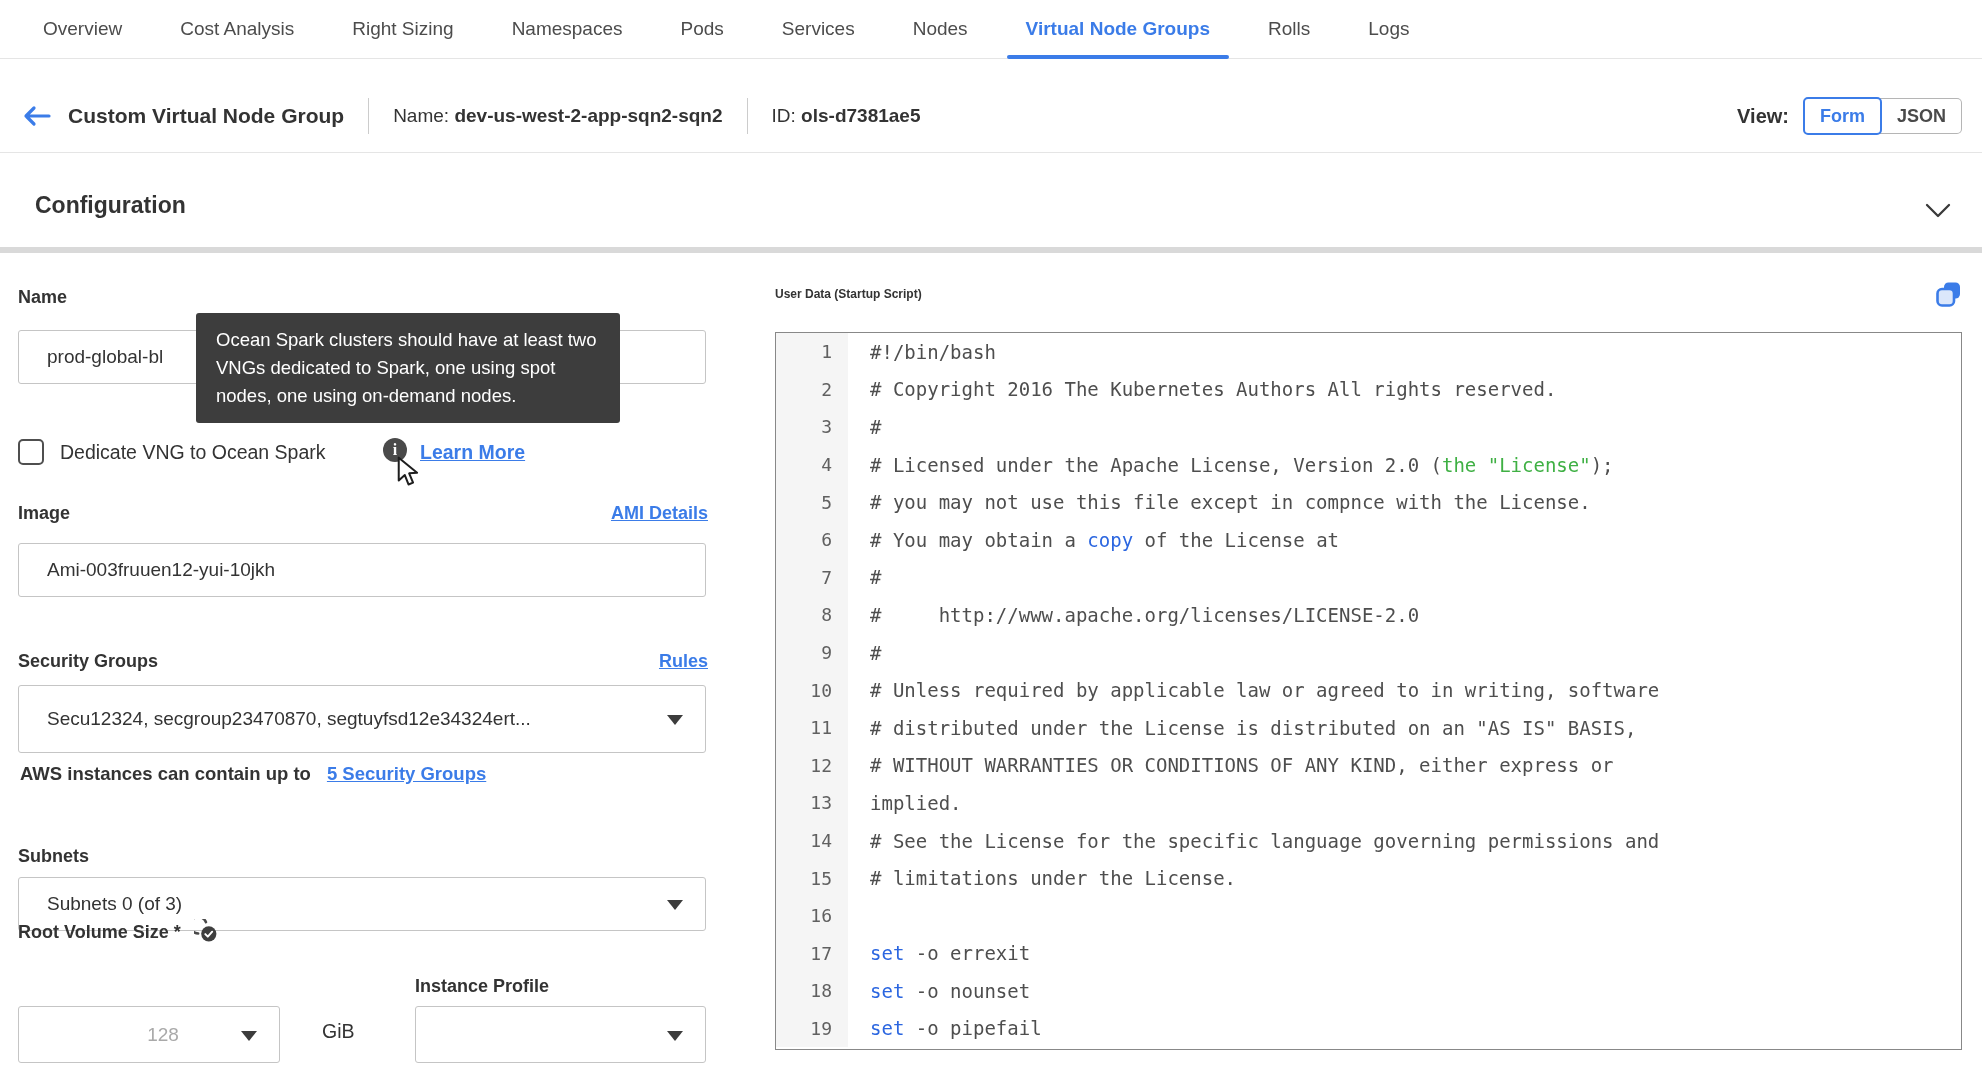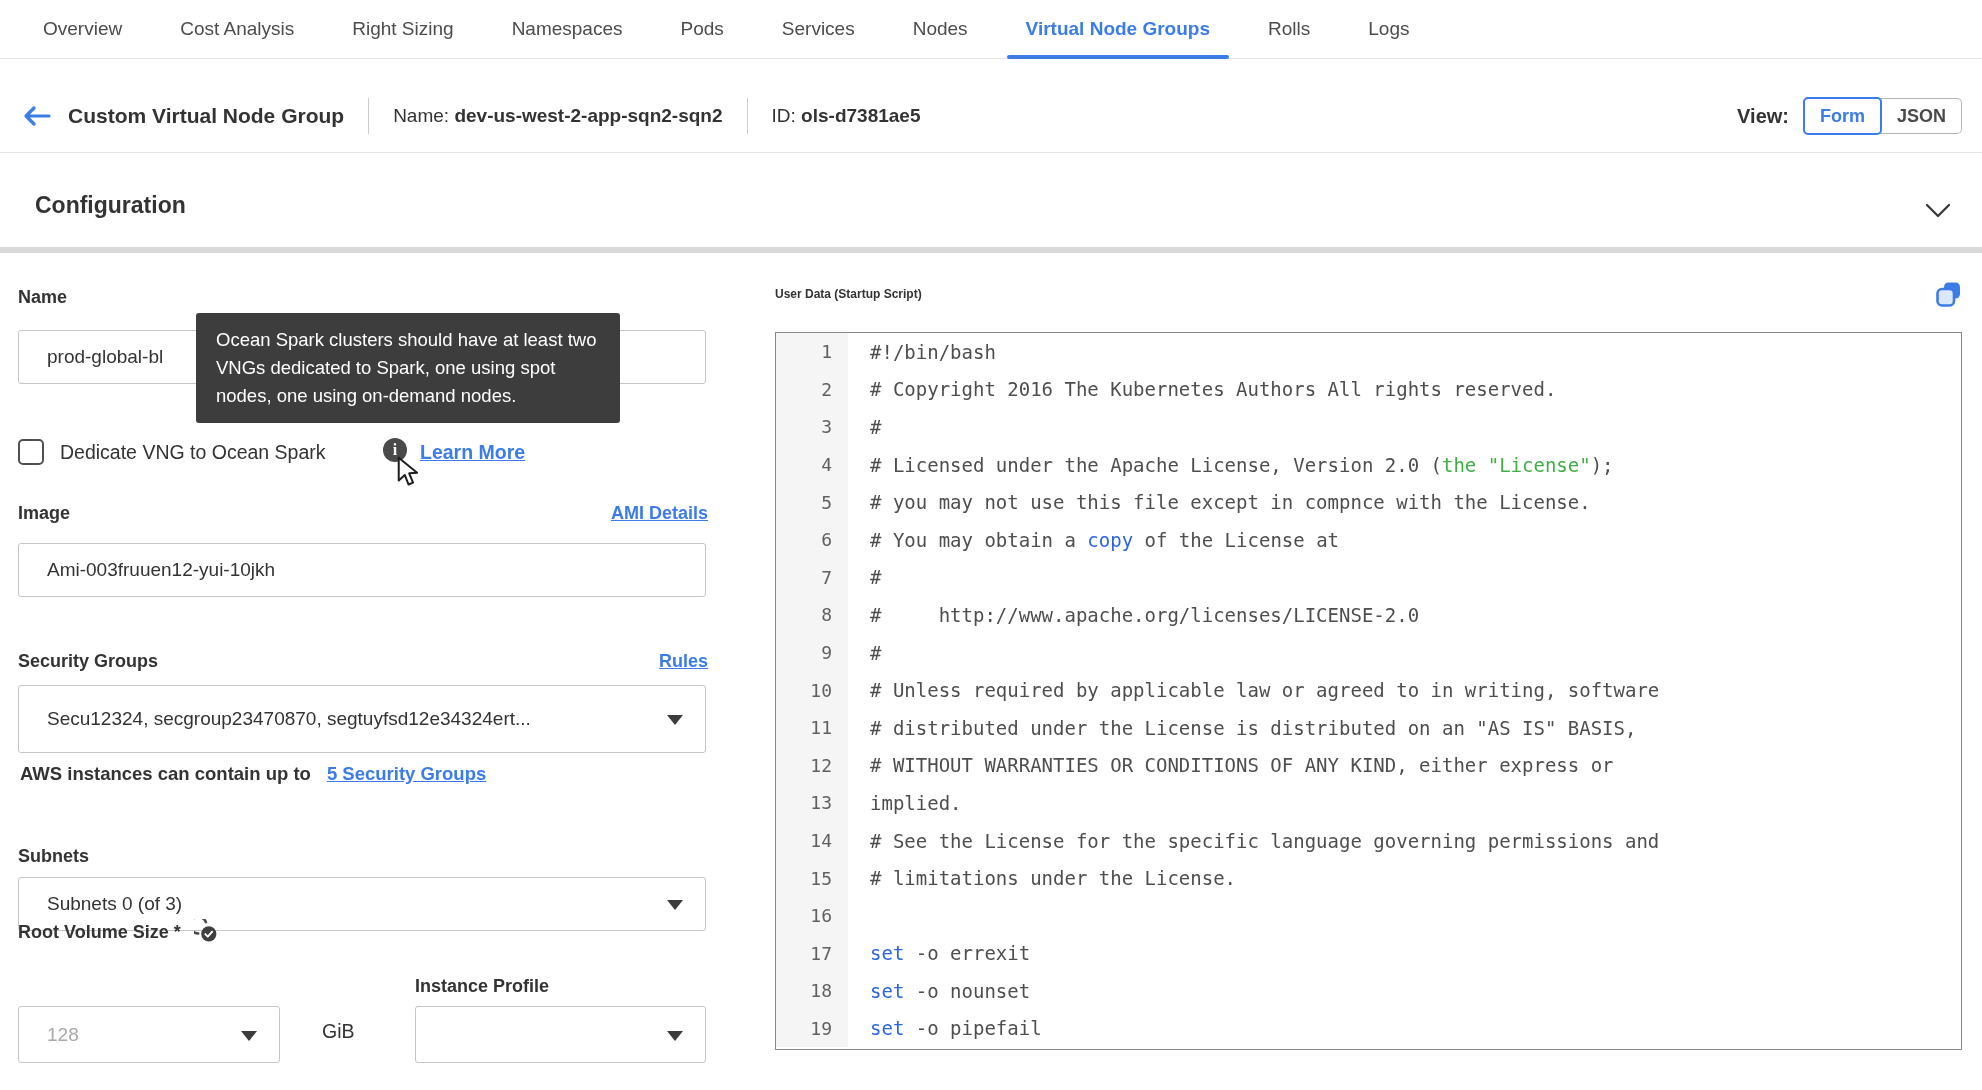--- a/index.html
+++ b/index.html
@@ -171,21 +171,21 @@
     </div>
 
     <div class="flabel" style="top:919px;left:0;">
       <span>Root Volume Size *</span>
       <svg style="vertical-align:-5px;margin-left:8px;" width="24" height="24" viewBox="0 0 24 24">
         <path d="M12 3.2 A8.3 8.3 0 1 0 4.2 14.5" stroke="#4a4a4a" stroke-width="2.5" fill="none" stroke-linecap="round"></path>
         <circle cx="14.8" cy="14.8" r="7.6" fill="#3f3f3f"></circle>
         <path d="M11.3 15.1 l2.5 2.5 l4.4 -4.9" stroke="#fff" stroke-width="2" fill="none" stroke-linecap="round" stroke-linejoin="round"></path>
       </svg>
     </div>
-    <div class="finput fdrop" style="top:1006px;width:262px;height:57px;">
+    <div class="finput fdrop" style="top:1006px;width:262px;height:57px;justify-content:center;">
       <span class="placeholder">128</span>
       <span class="caret"></span>
     </div>
     <div class="unit">GiB</div>
 
     <div class="flabel" style="top:976px;left:397px;">Instance Profile</div>
     <div class="finput fdrop" style="top:1006px;left:397px;width:291px;height:57px;">
       <span></span>
       <span class="caret"></span>
     </div>

